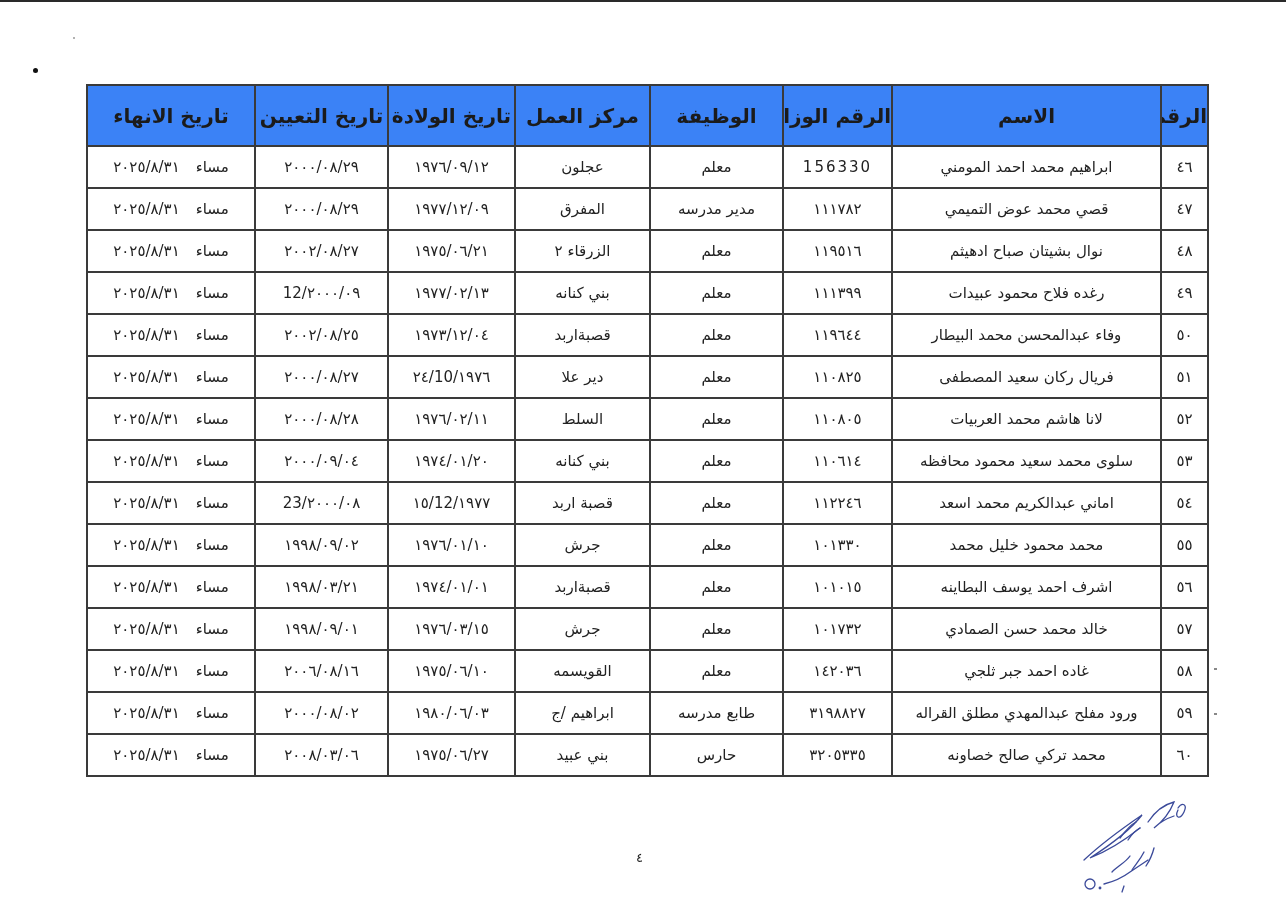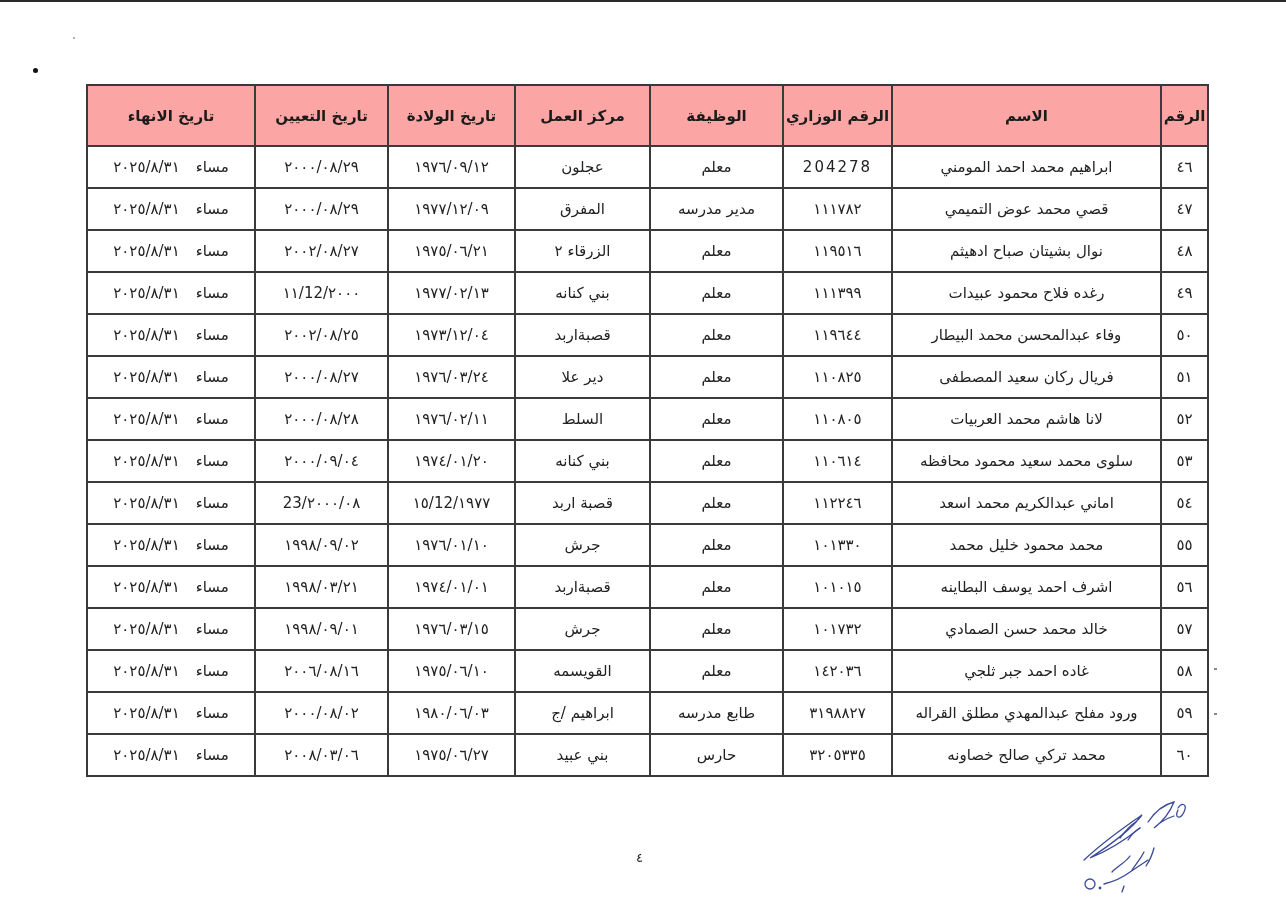--- a/index.html
+++ b/index.html
@@ -50,23 +50,23 @@
     }
     table.roster th, table.roster td {
       border: 2px solid #3a3a3a;
       text-align: center;
       vertical-align: middle;
       padding: 0;
       white-space: nowrap;
       overflow: hidden;
     }
     table.roster th {
-      background: #fca5a5;
+      background: #3b82f6;
       height: 59px;
-      font-size: 15px;
+      font-size: 20px;
       font-weight: bold;
       color: #1b1b1b;
     }
     table.roster td {
       height: 40px;
       font-size: 15px;
       color: #222;
       background: #fff;
     }
     td.num { font-size: 14px; color: #333; margin-left: 9px; }
@@ -118,21 +118,21 @@
       <th>مركز العمل</th>
       <th>تاريخ الولادة</th>
       <th>تاريخ التعيين</th>
       <th>تاريخ الانهاء</th>
     </tr>
   </thead>
   <tbody id="rows">
       <tr>
         <td class="num">٤٦</td>
         <td class="name">ابراهيم محمد احمد المومني</td>
-        <td class="digits">204278</td>
+        <td class="digits">156330</td>
         <td>معلم</td>
         <td>عجلون</td>
         <td class="digits">١٩٧٦/٠٩/١٢</td>
         <td class="digits">٢٠٠٠/٠٨/٢٩</td>
         <td class="enddate"><span class="pm">مساء</span><span class="digits-inline" style="letter-spacing: 2px;">٢٠٢٥/٨/٣١</span></td>
       </tr>
       <tr>
         <td class="num">٤٧</td>
         <td class="name">قصي محمد عوض التميمي</td>
         <td class="digits">١١١٧٨٢</td>
@@ -152,40 +152,40 @@
         <td class="digits">٢٠٠٢/٠٨/٢٧</td>
         <td class="enddate"><span class="pm">مساء</span><span class="digits-inline" style="letter-spacing: 2px;">٢٠٢٥/٨/٣١</span></td>
       </tr>
       <tr>
         <td class="num">٤٩</td>
         <td class="name">رغده فلاح محمود عبيدات</td>
         <td class="digits">١١١٣٩٩</td>
         <td>معلم</td>
         <td>بني كنانه</td>
         <td class="digits">١٩٧٧/٠٢/١٣</td>
-        <td class="digits">٢٠٠٠/12/١١</td>
+        <td class="digits">٢٠٠٠/٠٩/12</td>
         <td class="enddate"><span class="pm">مساء</span><span class="digits-inline" style="letter-spacing: 2px;">٢٠٢٥/٨/٣١</span></td>
       </tr>
       <tr>
         <td class="num">٥٠</td>
         <td class="name">وفاء عبدالمحسن محمد البيطار</td>
         <td class="digits">١١٩٦٤٤</td>
         <td>معلم</td>
         <td>قصبةاربد</td>
         <td class="digits">١٩٧٣/١٢/٠٤</td>
         <td class="digits">٢٠٠٢/٠٨/٢٥</td>
         <td class="enddate"><span class="pm">مساء</span><span class="digits-inline" style="letter-spacing: 2px;">٢٠٢٥/٨/٣١</span></td>
       </tr>
       <tr>
         <td class="num">٥١</td>
         <td class="name">فريال ركان سعيد المصطفى</td>
         <td class="digits">١١٠٨٢٥</td>
         <td>معلم</td>
         <td>دير علا</td>
-        <td class="digits">١٩٧٦/٠٣/٢٤</td>
+        <td class="digits">١٩٧٦/10/٢٤</td>
         <td class="digits">٢٠٠٠/٠٨/٢٧</td>
         <td class="enddate"><span class="pm">مساء</span><span class="digits-inline" style="letter-spacing: 2px;">٢٠٢٥/٨/٣١</span></td>
       </tr>
       <tr>
         <td class="num">٥٢</td>
         <td class="name">لانا هاشم محمد العربيات</td>
         <td class="digits">١١٠٨٠٥</td>
         <td>معلم</td>
         <td>السلط</td>
         <td class="digits">١٩٧٦/٠٢/١١</td>

